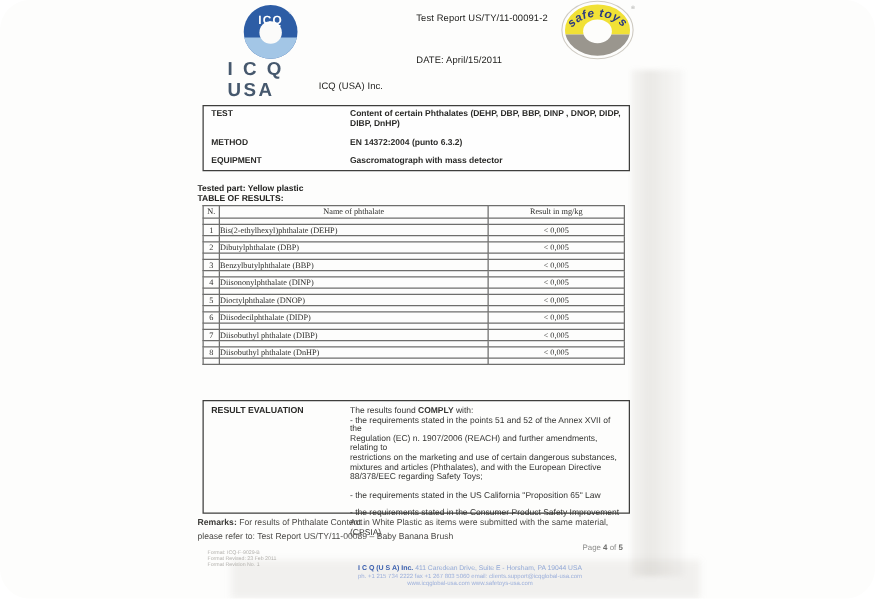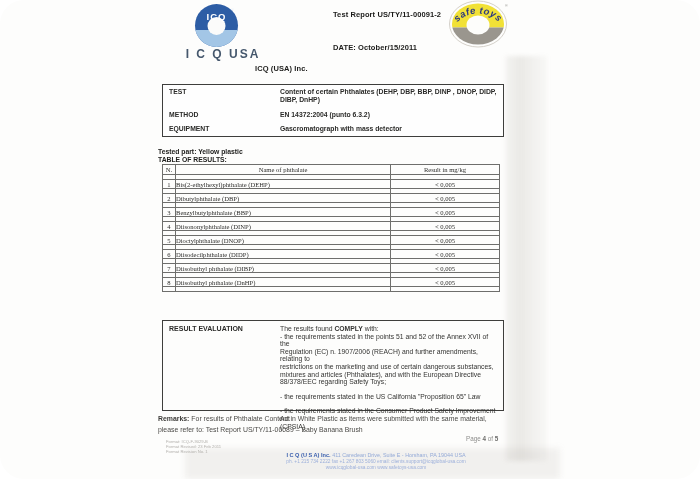--- a/index.html
+++ b/index.html
@@ -7,22 +7,22 @@
         font-family:"Liberation Sans",sans-serif;color:#1d1d1b;border-radius:24px;}
   .abs{position:absolute;}
   .shade{position:absolute;pointer-events:none;}
   .shade-right{left:505px;top:56px;width:42px;height:405px;
     background:linear-gradient(90deg,rgba(138,131,118,.07),rgba(138,131,118,.16) 35%,rgba(138,131,118,.04));
     filter:blur(2px);}
   .shade-bottom{left:185px;top:448px;width:375px;height:31px;
     background:rgba(138,131,118,.10);filter:blur(3px);}
 
   
-  .hdr-bold{font-weight:bold;font-size:7.5px;color:#1b1b19;letter-spacing:.1px;}
-  .icq-caption{font-weight:bold;font-size:12px;letter-spacing:2px;color:#46586d;text-align:center;width:82px;}
+  .hdr-bold{font-weight:normal;font-size:7.5px;color:#1b1b19;letter-spacing:.1px;}
+  .icq-caption{font-weight:bold;font-size:15px;letter-spacing:2px;color:#46586d;text-align:left;width:82px;}
 
   
   .test-box{left:162px;top:84px;width:340px;height:51px;border:1.5px solid #3e3e3c;background:rgba(255,255,255,.5);}
   .tb-label{position:absolute;left:6px;font-size:6.8px;font-weight:bold;color:#2a2a28;}
   .tb-value{position:absolute;left:117px;width:222px;font-size:6.8px;font-weight:bold;color:#2a2a28;
             line-height:7.6px;white-space:pre-line;}
 
   .mini-bold{font-size:6.8px;font-weight:bold;color:#222220;}
 
   
@@ -81,21 +81,21 @@
       <circle cx="22.5" cy="22.5" r="21.5" fill="#a3c6e6" clip-path="url(#icq-bot)"></circle>
       <circle cx="22.5" cy="23" r="9" fill="#fbfbfa"></circle>
       <text x="22.5" y="16.5" text-anchor="middle" font-size="9.5" font-weight="bold" fill="#ffffff" letter-spacing="1" font-family="Liberation Sans, sans-serif">ICQ</text>
       <text x="37" y="8" font-size="3.8" fill="#e8eef6">®</text>
     </svg>
   </div>
   <div class="abs icq-caption" style="left:182px;top:47px;">I C Q USA</div>
 
   <div class="abs hdr-bold" style="left:255px;top:28px;margin-top:36px;">ICQ (USA) Inc.</div>
   <div class="abs hdr-bold" style="left:333px;top:10px;">Test Report US/TY/11-00091-2</div>
-  <div class="abs hdr-bold" style="left:333px;top:43px;">DATE:  October/15/2011</div>
+  <div class="abs hdr-bold" style="left:333px;top:43px;">DATE:  April/15/2011</div>
 
   <div class="abs" style="left:448px;top:0px;">
     <svg width="62" height="48" viewBox="0 0 62 48">
       <defs>
         <clipPath id="st-top">
             <rect x="0" y="0" width="62" height="27.5"></rect>
           </clipPath>
         <clipPath id="st-bot">
             <rect x="0" y="27.5" width="62" height="21"></rect>
           </clipPath>

